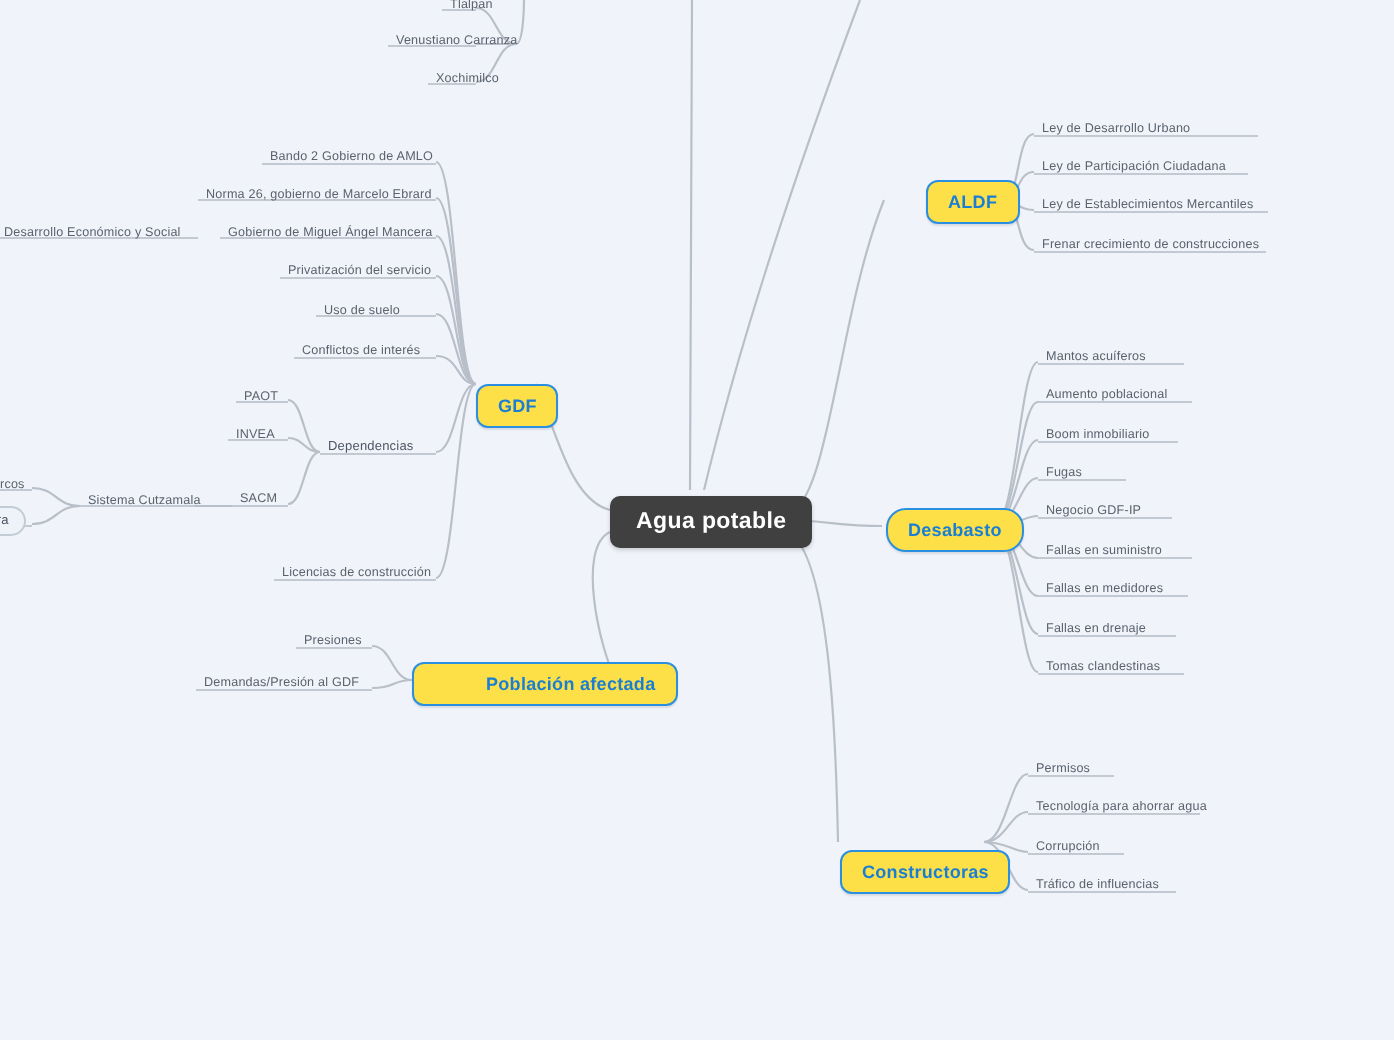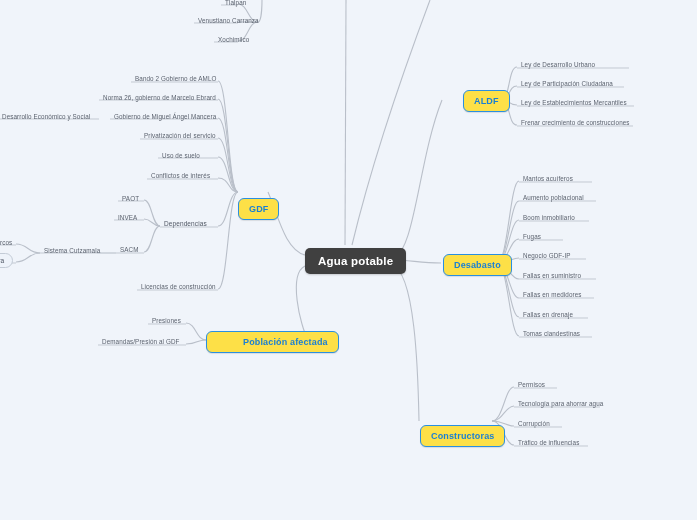--- a/index.html
+++ b/index.html
@@ -161,38 +161,38 @@
   </svg>
 
   <div class="node root" style="left:305px;top:248px;">Agua potable</div>
 
   <div class="node branch" style="left:463px;top:90px;">ALDF</div>
   <div class="node leaf" style="left:521px;top:61px;">Ley de Desarrollo Urbano</div>
   <div class="node leaf" style="left:521px;top:80px;">Ley de Participación Ciudadana</div>
   <div class="node leaf" style="left:521px;top:99px;">Ley de Establecimientos Mercantiles</div>
   <div class="node leaf" style="left:521px;top:119px;">Frenar crecimiento de construcciones</div>
 
-  <div class="node branch" style="left:443px;top:254px;">Desabasto</div>
+  <div class="node branch" style="left:443px;top:254px;border-radius:10px;">Desabasto</div>
   <div class="node leaf" style="left:523px;top:175px;">Mantos acuíferos</div>
   <div class="node leaf" style="left:523px;top:194px;">Aumento poblacional</div>
   <div class="node leaf" style="left:523px;top:214px;">Boom inmobiliario</div>
   <div class="node leaf" style="left:523px;top:233px;">Fugas</div>
   <div class="node leaf" style="left:523px;top:252px;">Negocio GDF-IP</div>
   <div class="node leaf" style="left:523px;top:272px;">Fallas en suministro</div>
   <div class="node leaf" style="left:523px;top:291px;">Fallas en medidores</div>
   <div class="node leaf" style="left:523px;top:311px;">Fallas en drenaje</div>
   <div class="node leaf" style="left:523px;top:330px;">Tomas clandestinas</div>
 
   <div class="node branch" style="left:420px;top:412px;margin-top:13px;">Constructoras</div>
   <div class="node leaf" style="left:518px;top:381px;">Permisos</div>
   <div class="node leaf" style="left:518px;top:400px;">Tecnología para ahorrar agua</div>
   <div class="node leaf" style="left:518px;top:420px;">Corrupción</div>
   <div class="node leaf" style="left:518px;top:439px;">Tráfico de influencias</div>
 
-  <div class="node branch" style="left:238px;top:198px;">GDF</div>
+  <div class="node branch" style="left:238px;top:192px;">GDF</div>
 
   <div class="node leaf" style="left:135px;top:75px;">Bando 2 Gobierno de AMLO</div>
   <div class="node leaf" style="left:103px;top:94px;">Norma 26, gobierno de Marcelo Ebrard</div>
   <div class="node leaf" style="left:114px;top:113px;">Gobierno de Miguel Ángel Mancera</div>
   <div class="node leaf" style="left:144px;top:132px;">Privatización del servicio</div>
   <div class="node leaf" style="left:162px;top:152px;">Uso de suelo</div>
   <div class="node leaf" style="left:151px;top:172px;">Conflictos de interés</div>
   <div class="node leaf mid" style="left:164px;top:220px;">Dependencias</div>
   <div class="node leaf" style="left:141px;top:283px;">Licencias de construcción</div>
 

